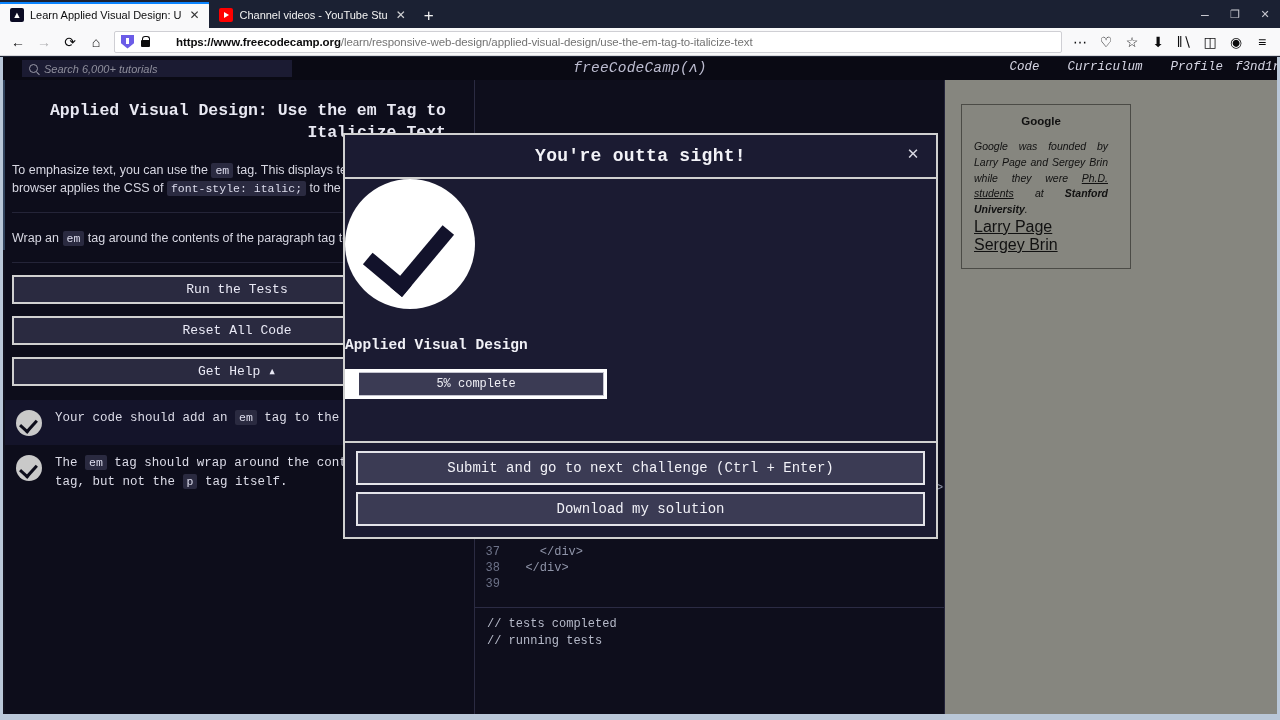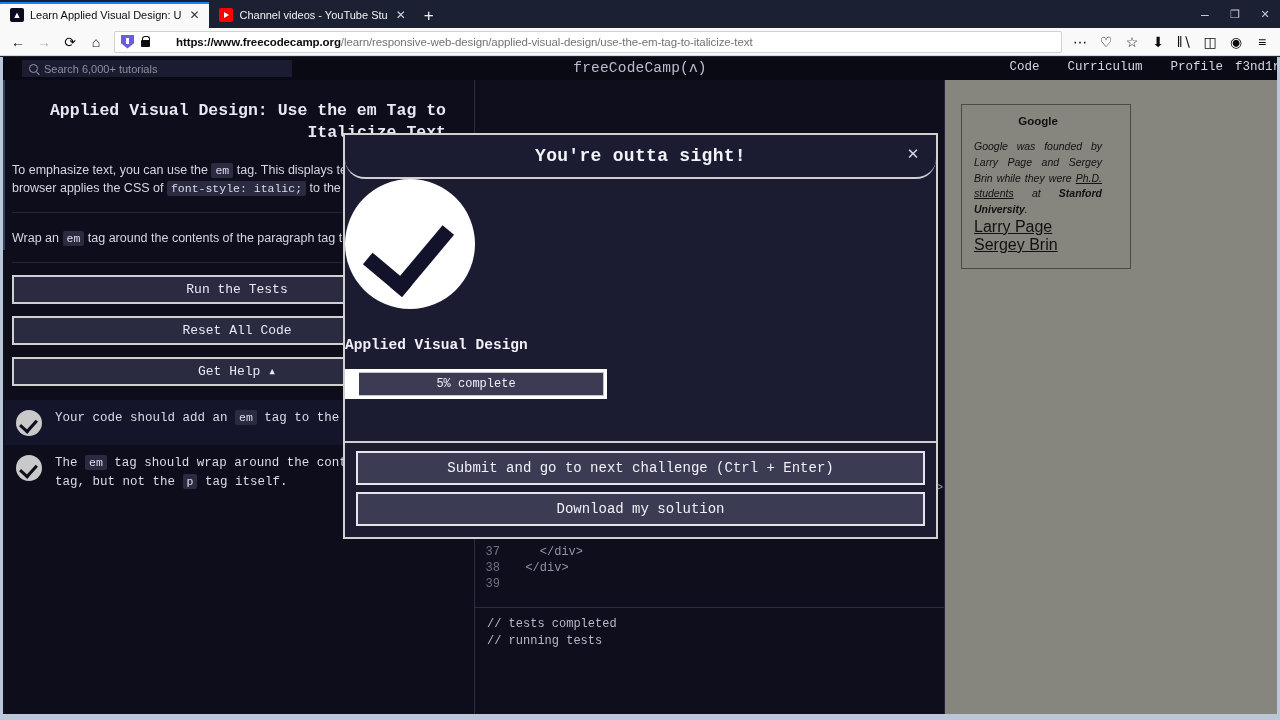--- a/index.html
+++ b/index.html
@@ -151,21 +151,21 @@
     width: 1280px; height: 657px;
     background: #0a0a14;
     overflow: hidden;
   }
 
   
   #fcc-header {
     position: absolute; left: 0; top: 0;
     width: 1280px; height: 23px;
     background: #0a0a14;
-    display: flex; align-items: center;
+    display: flex; align-items: center; font-style: italic;
   }
   #fcc-search {
     position: absolute; left: 22px; top: 3px;
     width: 270px; height: 17px;
     background: #1b1b32;
     display: flex; align-items: center;
     gap: 6px; padding-left: 7px;
   }
   #search-glyph {
     width: 9px; height: 9px;
@@ -319,21 +319,21 @@
   #preview-panel {
     width: 335px; height: 634px;
     background: #86867f;
     position: relative;
     overflow: hidden;
   }
   #preview-card {
     position: absolute; left: 16px; top: 24px;
     width: 170px;
     border: 1px solid #4b4b46;
-    padding: 10px 28px 14px 12px;
+    padding: 10px 22px 14px 12px;
     background: transparent;
     color: #111;
   }
   #preview-heading {
     text-align: center; font-weight: bold;
     font-size: 11.5px; margin-bottom: 12px;
     font-family: "Liberation Sans", sans-serif;
   }
   #preview-body {
     font-size: 10.5px; line-height: 1.5;
@@ -357,21 +357,21 @@
     width: 595px; height: 406px;
     background: #1b1b32;
     border: 2px solid #d0d0d0;
     z-index: 50;
     display: flex; flex-direction: column;
   }
   #modal-header {
     height: 44px;
     border-bottom: 2px solid #d0d0d0;
     position: relative;
-    display: flex; align-items: center; justify-content: center; border-radius: 20px;
+    display: flex; align-items: center; justify-content: center;
   }
   #modal-title {
     font-family: "Liberation Mono", monospace;
     font-size: 18px; font-weight: bold; color: #f2f2f7;
     letter-spacing: 0.3px;
   }
   #modal-close {
     position: absolute; right: 12px; top: 7px;
     width: 22px; height: 22px;
     display: flex; align-items: center; justify-content: center;

